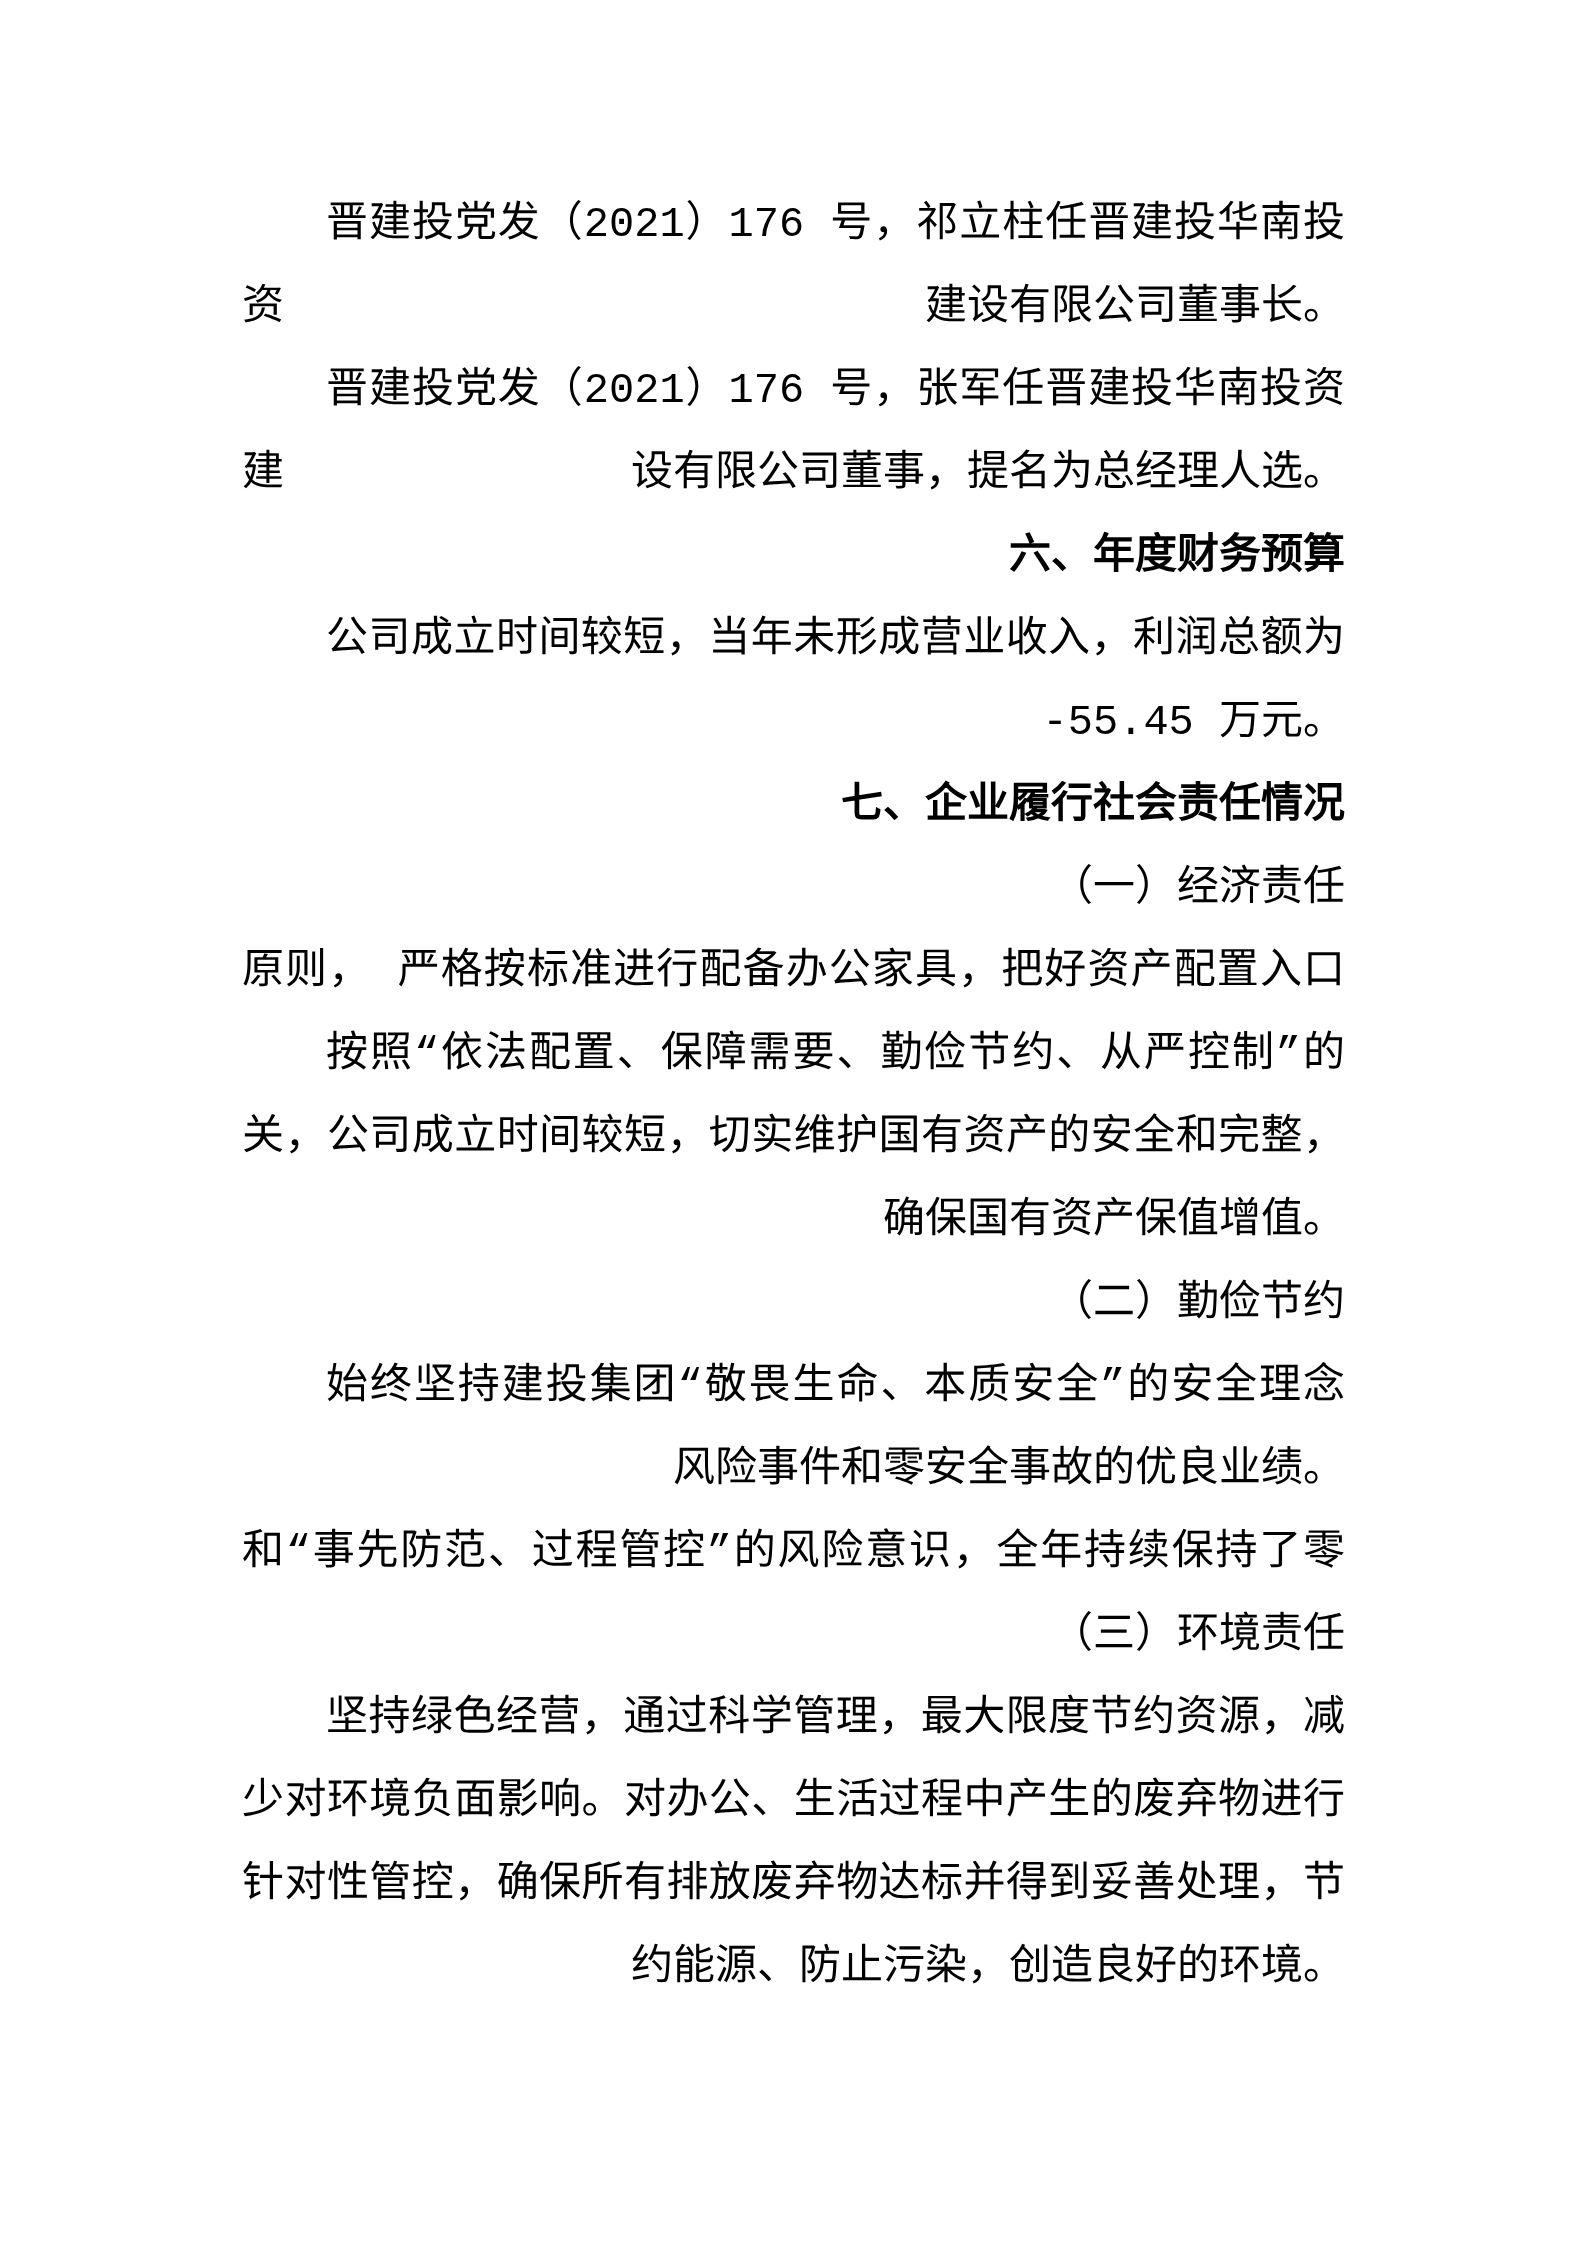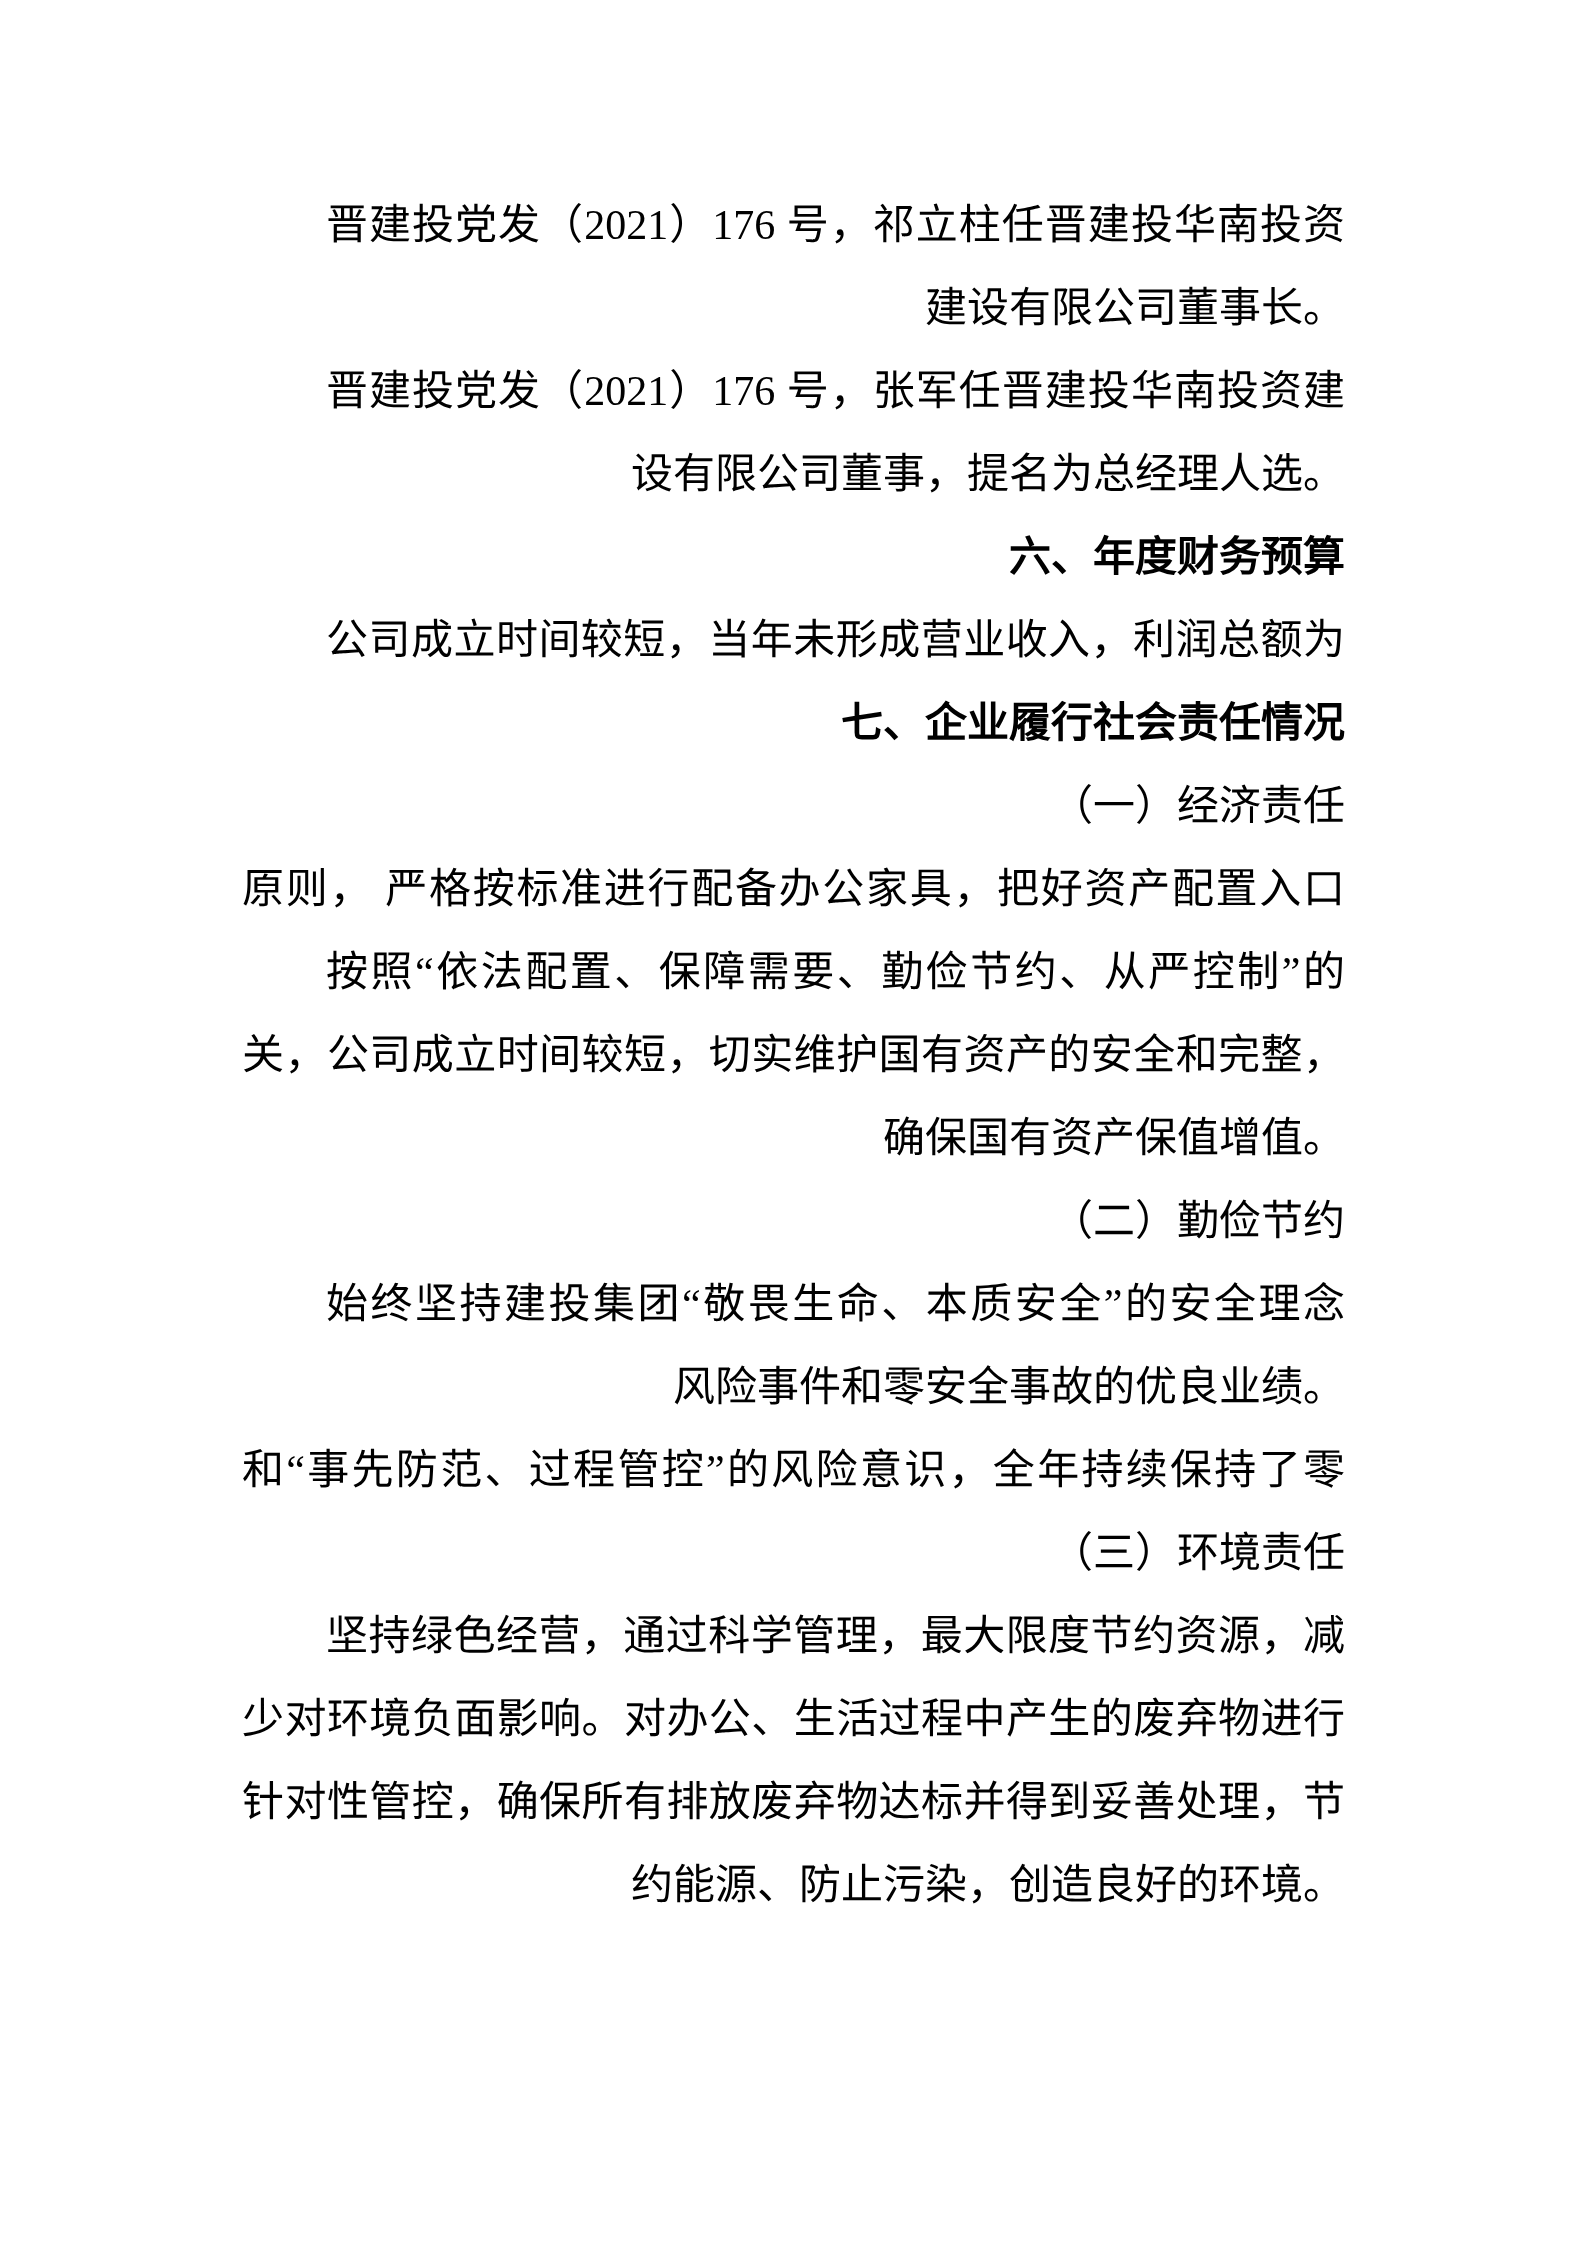--- a/index.html
+++ b/index.html
@@ -8,21 +8,21 @@
     background: #ffffff;
   }
   .page {
     position: relative;
     width: 1587px;
     height: 2245px;
     box-sizing: border-box;
     padding: 184px 242px 0 242px;
     background: #ffffff;
     color: #000000;
-    font-family: Liberation Serif, serif;
+    font-family: Liberation Mono, monospace;
     overflow: hidden;
   }
   .para { margin: 0; padding: 0; }
   .line {
     display: block;
     height: 83px;
     line-height: 83px;
     font-size: 42px;
     letter-spacing: 0;
     text-align: right;
@@ -51,20 +51,21 @@
     <span class="line fill indent">晋建投党发（2021）176 号，张军任晋建投华南投资建</span>
     <span class="line">设有限公司董事，提名为总经理人选。</span>
   </div>
 
   <div class="para">
     <span class="line indent h-bold">六、年度财务预算</span>
   </div>
 
   <div class="para">
     <span class="line fill indent">公司成立时间较短，当年未形成营业收入，利润总额为</span>
+    <span class="line">-55.45 万元。</span>
   </div>
 
   <div class="para">
     <span class="line indent h-bold">七、企业履行社会责任情况</span>
   </div>
 
   <div class="para">
     <span class="line indent">（一）经济责任</span>
   </div>
 

